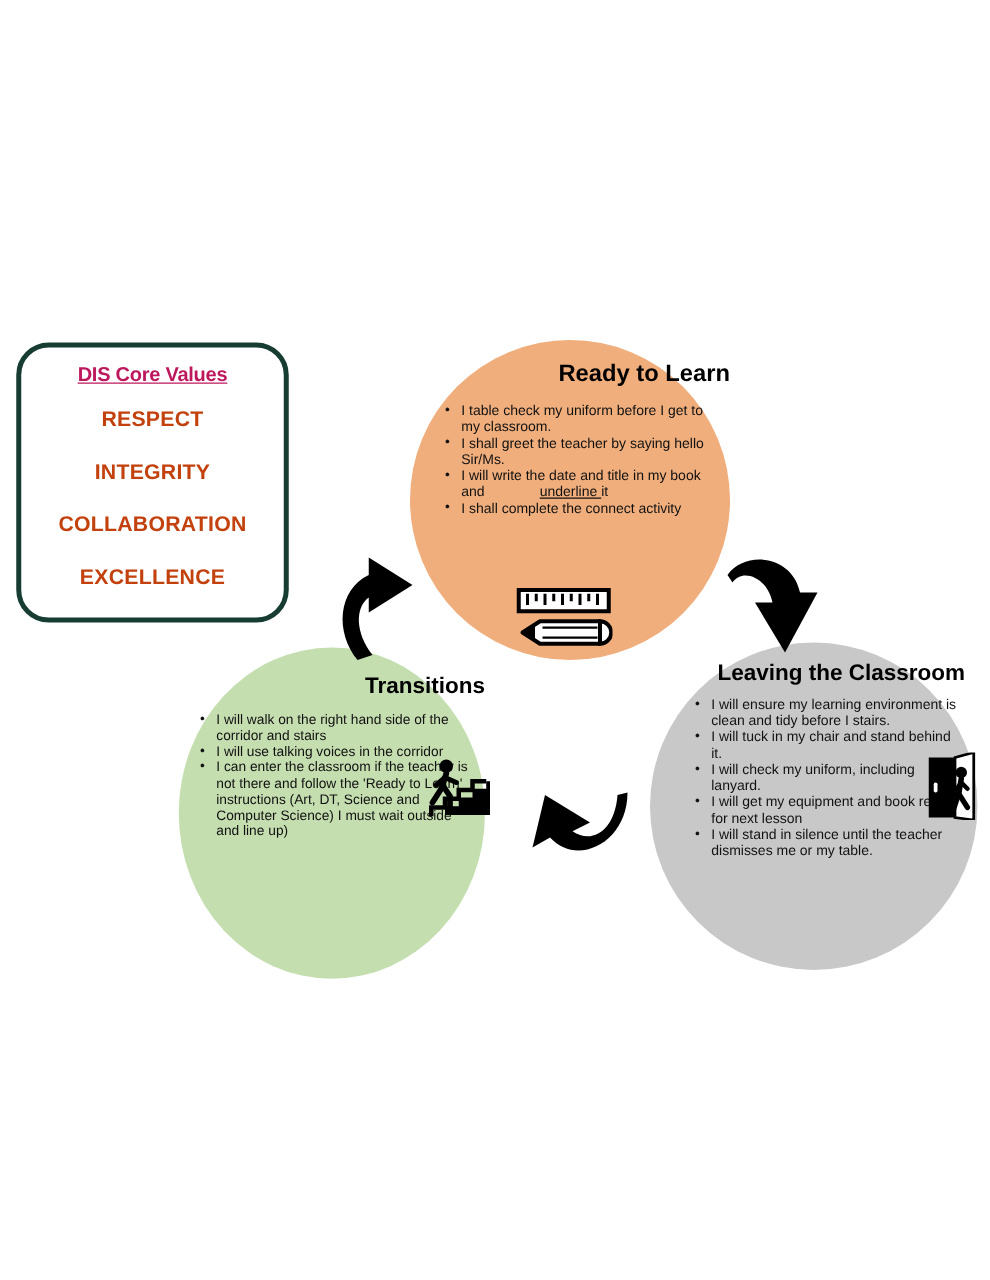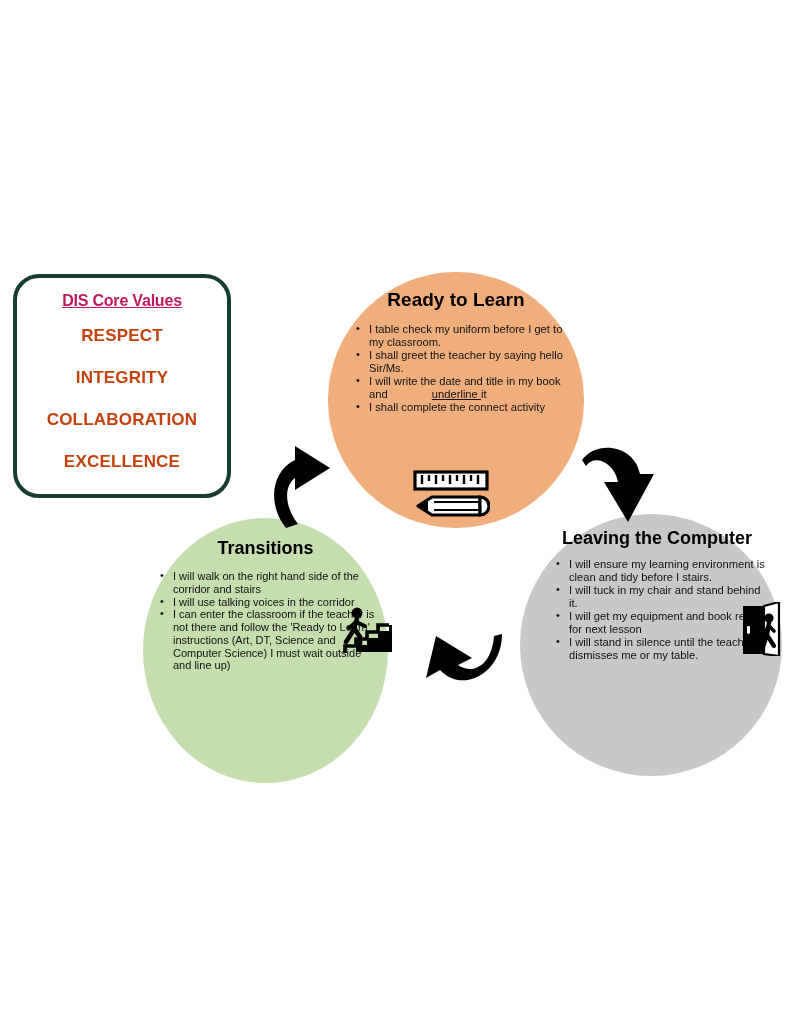--- a/index.html
+++ b/index.html
@@ -58,21 +58,21 @@
   }
   .core-value:last-child { margin-bottom: 0; text-align: center; }
 
   
   .circle {
     position: absolute;
     border-radius: 50%;
     box-sizing: border-box;
   }
   .circle .c-title {
-    text-align: center;
+    text-align: right;
     font-weight: bold;
     color: #000;
     line-height: 1.18;
   }
   .circle ul {
     list-style: none;
     margin: 0;
     padding: 0;
   }
   .circle li {
@@ -182,24 +182,25 @@
   <div class="circle" id="circle-transitions">
     <div class="c-title">Transitions</div>
     <ul>
       <li>I will walk on the right hand side of the corridor and stairs</li>
       <li>I will use talking voices in the corridor</li>
       <li>I can enter the classroom if the teacher is not there and follow the 'Ready to Learn' instructions (Art, DT, Science and Computer Science)  I must wait outside and line up)</li>
     </ul>
   </div>
 
   <div class="circle" id="circle-leaving">
-    <div class="c-title">Leaving the Computer</div>
+    <div class="c-title">Leaving the Classroom</div>
     <ul>
       <li>I will ensure my learning environment is clean and tidy before I stairs.</li>
       <li>I will tuck in my chair and stand behind it.</li>
+      <li>I will check my uniform, including lanyard.</li>
       <li>I will get my equipment and book ready for next lesson</li>
       <li>I will stand in silence until the teacher dismisses me or my table.</li>
     </ul>
   </div>
 
   <div class="icon-abs" id="icon-ruler-pencil">
     <svg width="78" height="52" viewBox="0 0 78 52" xmlns="http://www.w3.org/2000/svg">
 
       <rect x="3" y="2" width="72" height="17" fill="#ffffff" stroke="#000" stroke-width="3.2"></rect>
       <g stroke="#000" stroke-width="2.4">

